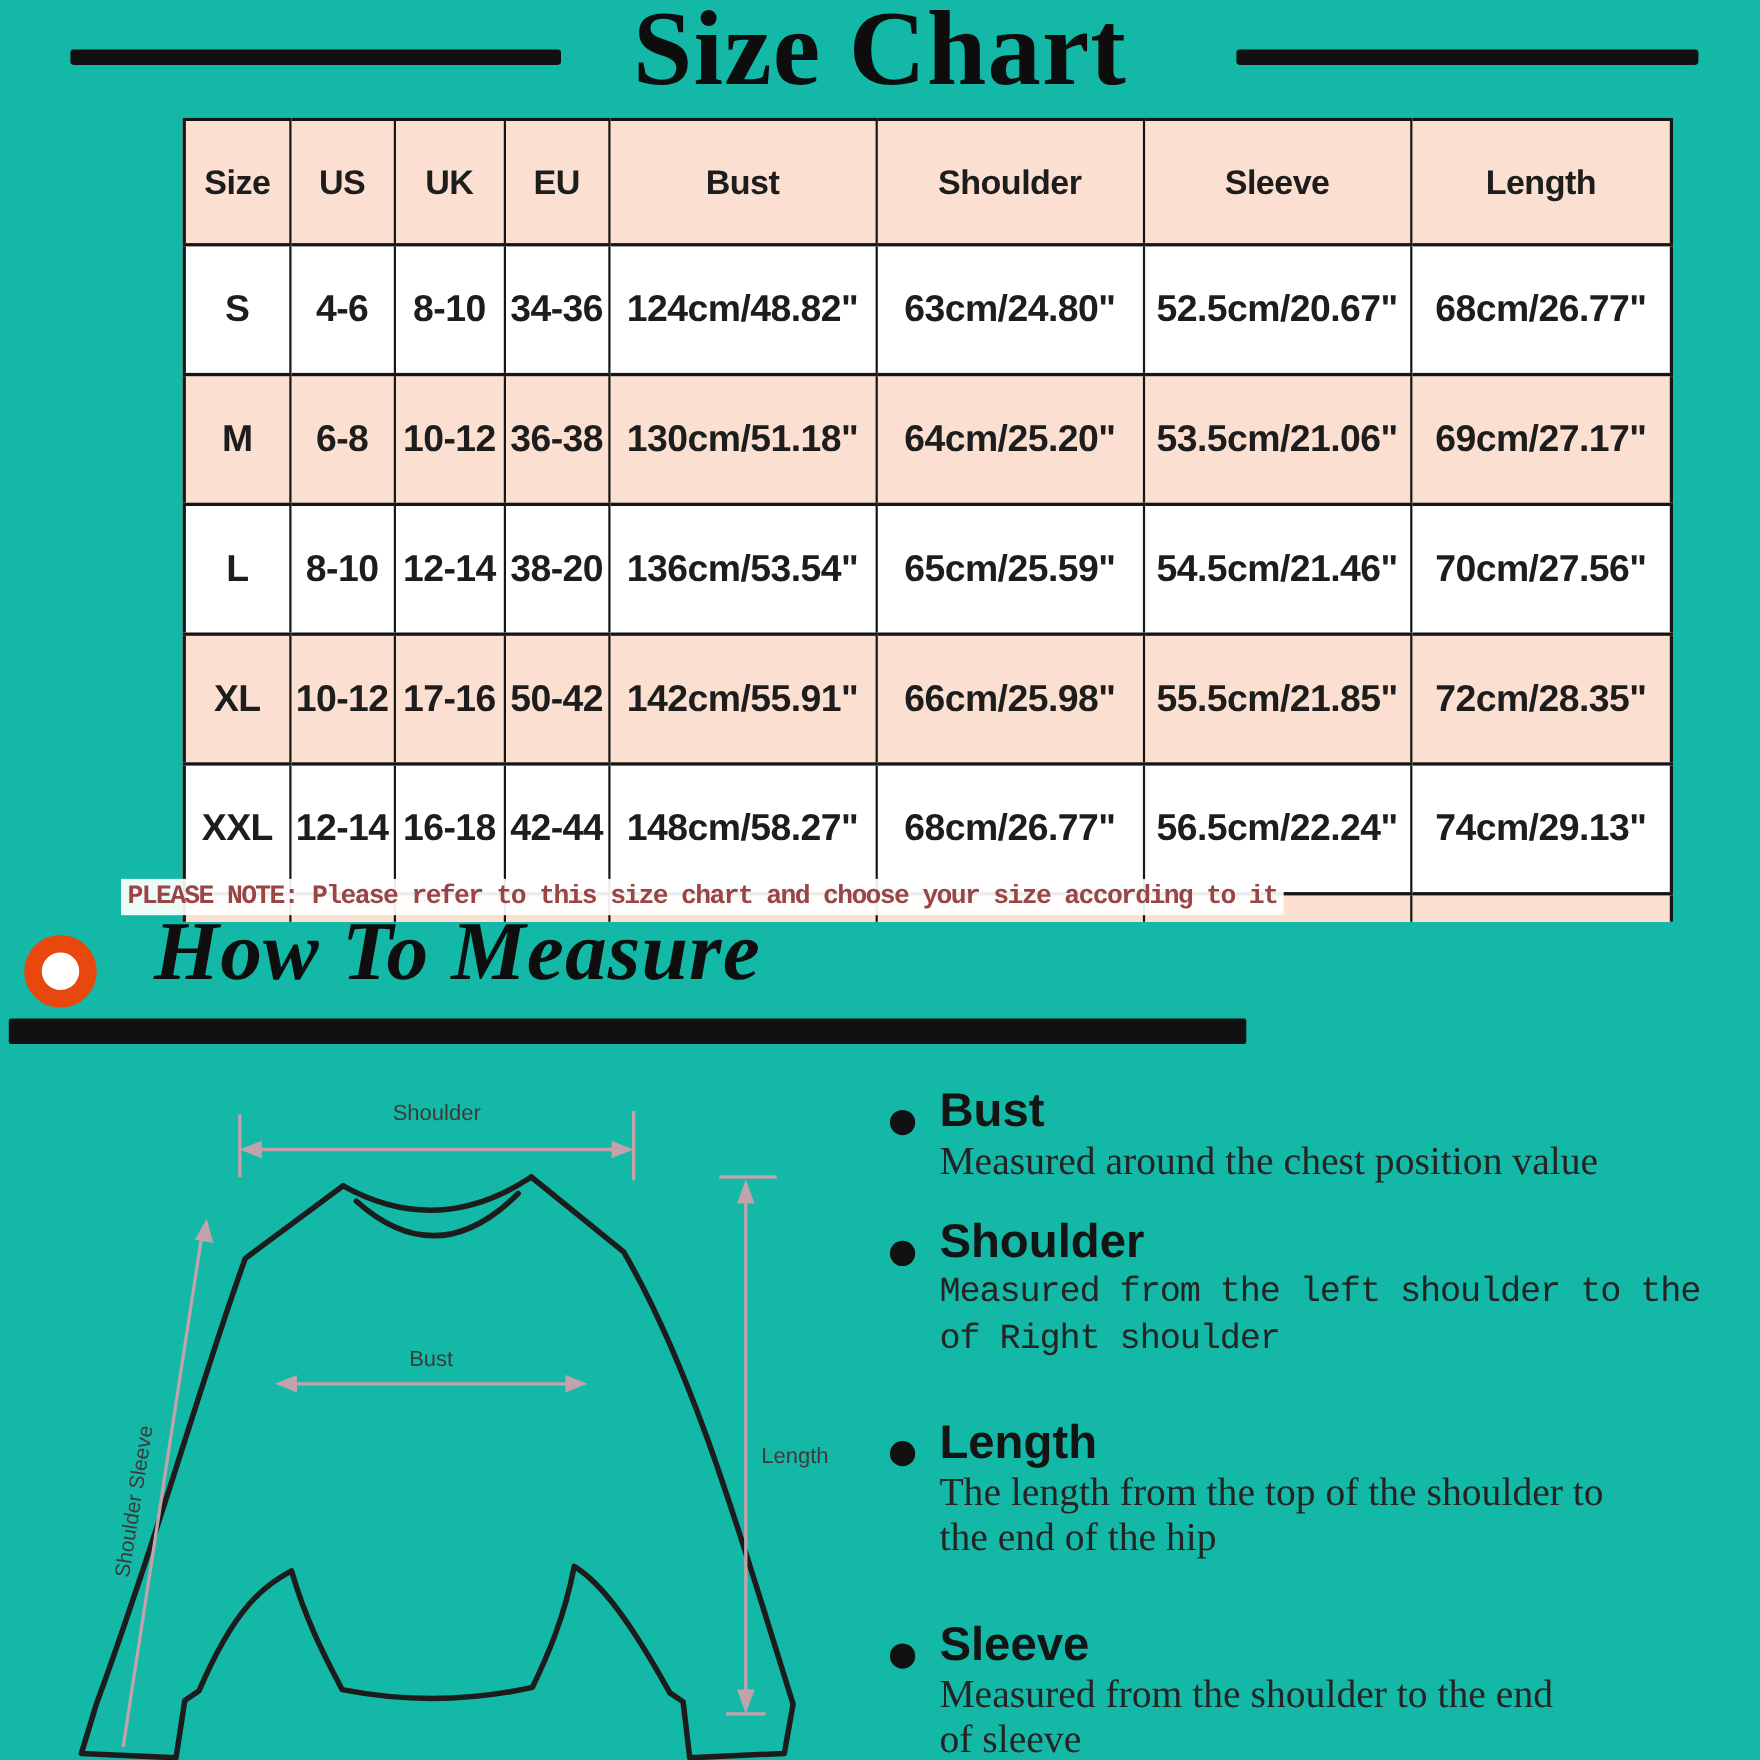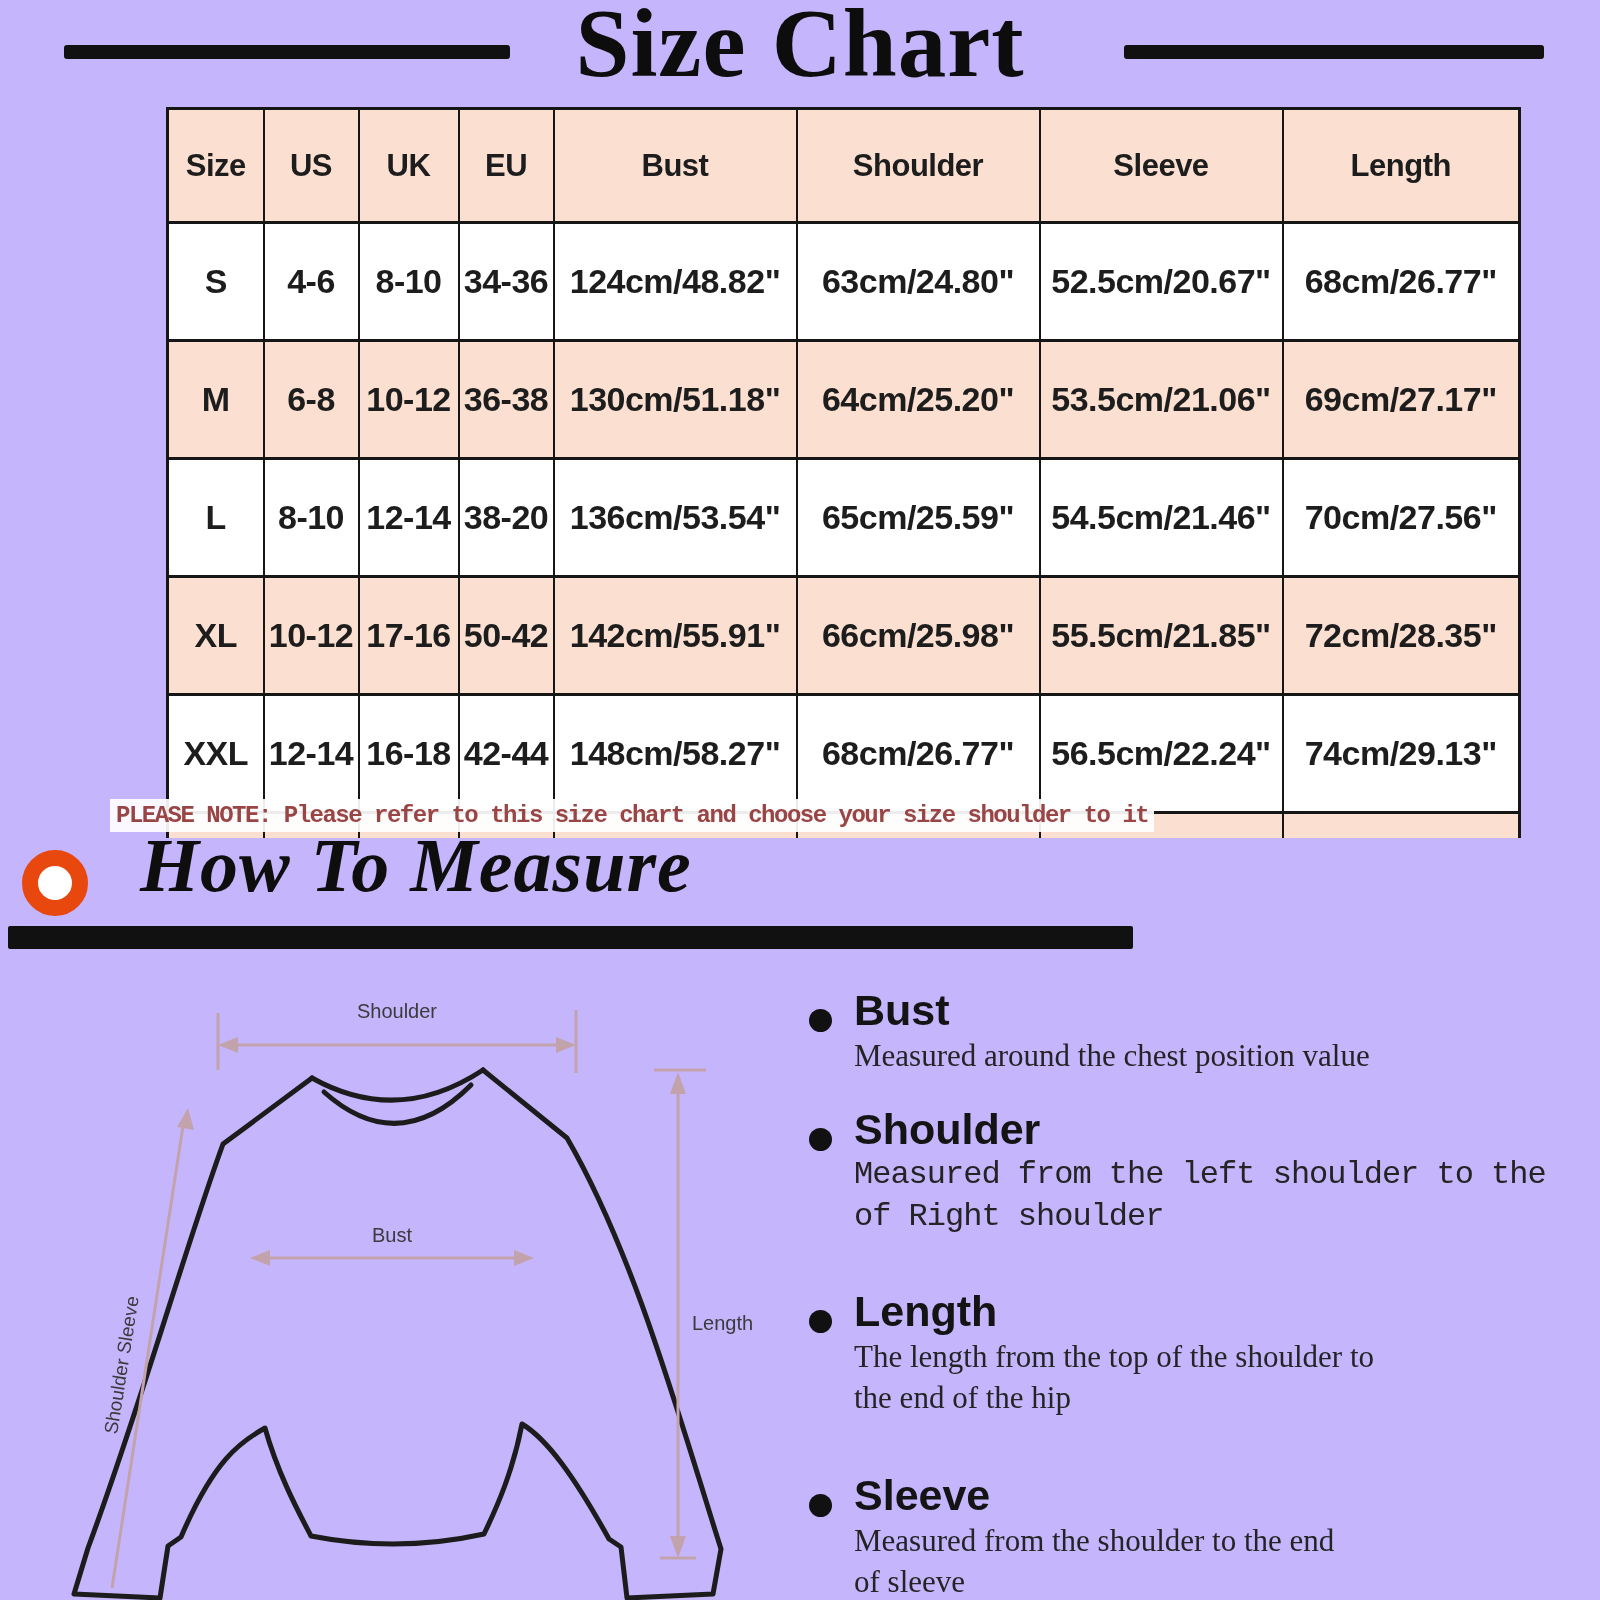--- a/index.html
+++ b/index.html
@@ -1,16 +1,16 @@
 <!DOCTYPE html>
 <html><head>
 <meta charset="utf-8">
 <style>
   html,body{margin:0;padding:0;background:#fff;}
-  .page{position:relative;width:1600px;height:1600px;background:#c4b5fd;overflow:hidden;
+  .page{position:relative;width:1600px;height:1600px;background:#14b8a6;overflow:hidden;
         font-family:"Liberation Sans",sans-serif;}
 
   
   .title-row{position:absolute;left:0;top:0;width:1600px;height:100px;}
   .title-rule{position:absolute;top:45px;height:14px;background:#111;border-radius:3px;}
   .title-rule.left{left:64px;width:446px;}
   .title-rule.right{left:1124px;width:420px;}
   .page-title{position:absolute;left:0;top:-12px;width:1600px;margin:0;text-align:center;
       font-family:"Liberation Serif",serif;font-weight:700;font-size:97px;color:#0d0d0d;letter-spacing:1px;}
 
@@ -46,21 +46,21 @@
   .sweater text{font-family:"Liberation Sans",sans-serif;fill:#3b3b3b;}
 
   
   .measure-list{position:absolute;left:795px;top:975px;width:775px;}
   .m-item{display:flex;align-items:flex-start;}
   .m-item .bullet{flex:0 0 auto;width:23px;height:23px;border-radius:50%;background:#111;
       margin:24px 0 0 14px;}
   .m-body{margin-left:22px;}
   .m-label{font-family:"Liberation Sans",sans-serif;font-weight:700;font-size:43px;color:#141414;
       line-height:50px;}
-  .m-desc{font-family:"Liberation Serif",serif;font-size:31px;color:#242424;line-height:41px;
+  .m-desc{font-family:"Liberation Serif",serif;font-size:36px;color:#242424;line-height:41px;
       white-space:pre-line;max-width:720px;}
   .m-desc.mono{font-family:"Liberation Mono",monospace;font-size:32px;letter-spacing:-1px;line-height:42px;}
   .mt-bust{margin-top:10px;}
   .mt-shoulder{margin-top:28px;}
   .mt-length{margin-top:48px;}
   .mt-sleeve{margin-top:52px;}
 </style>
 </head>
 <body>
 
@@ -154,21 +154,21 @@
             <td></td>
           <td></td>
             <td></td>
           <td></td>
             <td></td>
         </tr>
       </tbody>
     </table>
   </div>
 
-  <div class="size-note">PLEASE NOTE: Please refer to this size chart and choose your size shoulder to it</div>
+  <div class="size-note">PLEASE NOTE: Please refer to this size chart and choose your size according to it</div>
 
   <span class="ring-icon"></span>
   <h2 class="htm-title">How To Measure</h2>
   <div class="htm-bar"></div>
 
   <svg class="sweater" viewBox="0 0 770 642">
 
     <g stroke="#c3a3ab" stroke-width="3" fill="#c3a3ab">
       <line x1="208" y1="55" x2="208" y2="112"></line>
       <line x1="566" y1="52" x2="566" y2="115"></line>

